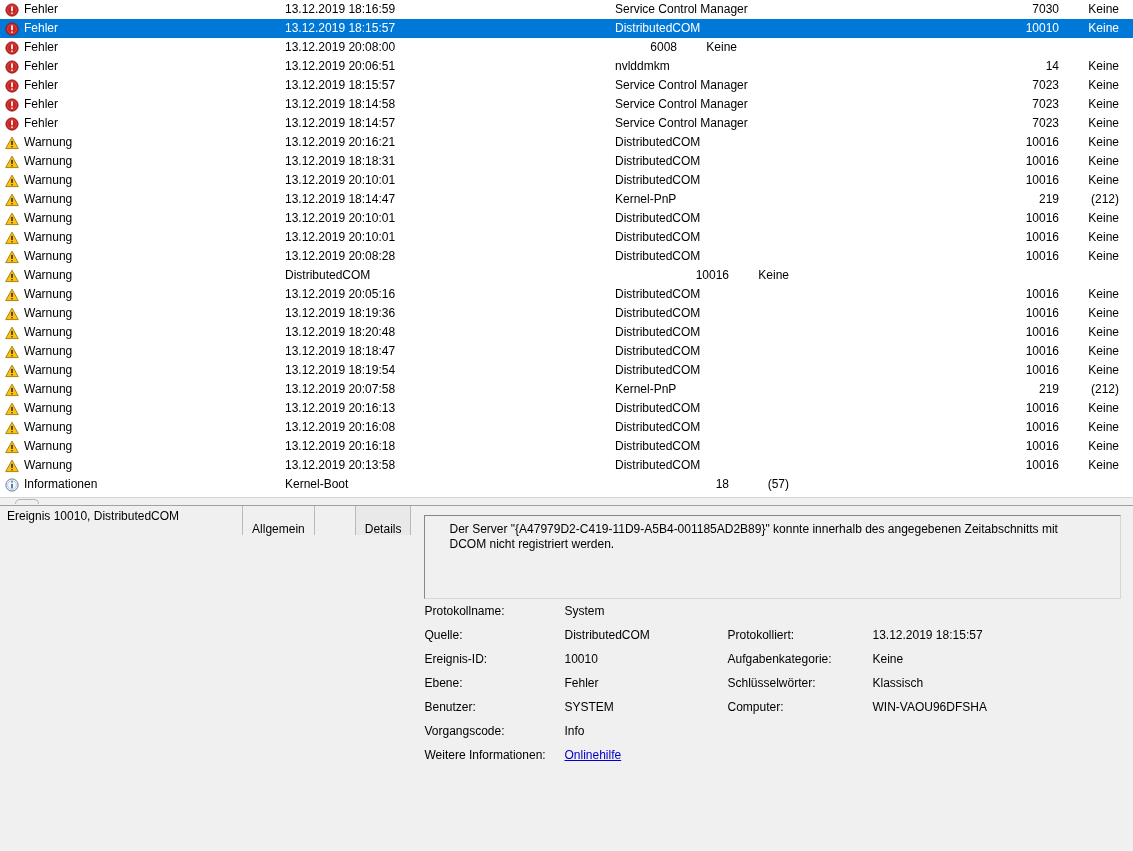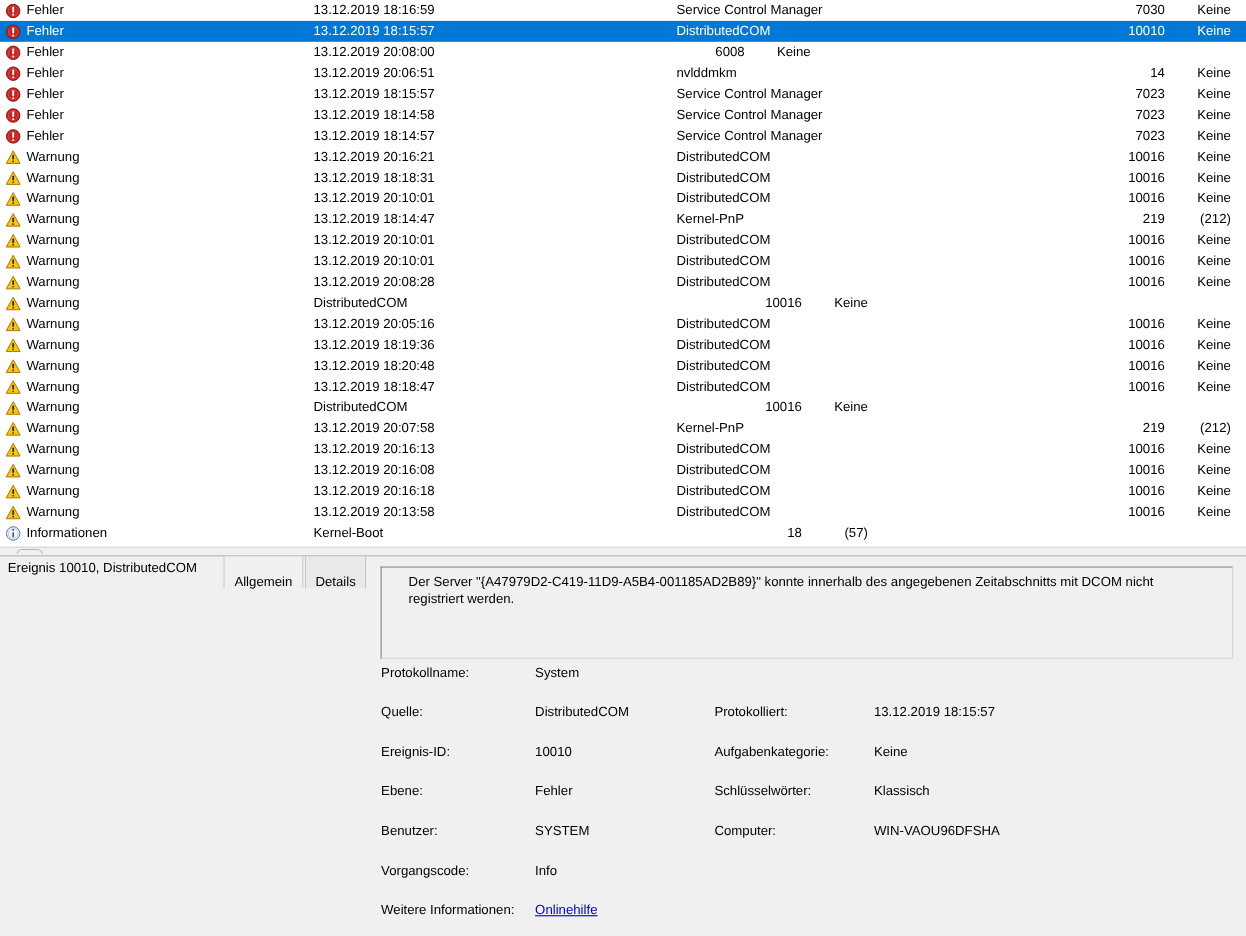--- a/index.html
+++ b/index.html
@@ -116,20 +116,21 @@
     padding: 16px 9px;
     font-size: 12px;
     border: 1px solid #b9b9b9;
     border-bottom: none;
     background: #e9e9e9;
     color: #000;
     margin-right: 1px;
     border-radius: 2px 2px 0 0;
     position: relative;
     z-index: 1;
+    margin-left: 39px;
   }
   .tab.active {
     background: #f0f0f0;
     border-color: #b9b9b9;
     z-index: 3;
   }
 
   .tab-body {
     flex: 1;
     margin: 0 12px 0 12px;
@@ -151,21 +152,21 @@
     font-size: 12px;
     line-height: 15px;
     color: #000;
     overflow: hidden;
   }
 
   
   .props {
     display: grid;
     grid-template-columns: 140px 163px 145px auto;
-    row-gap: 12px;
+    row-gap: 0px;
     font-size: 12px;
     color: #000;
   }
   .props .cell { height: 24px; line-height: 24px; overflow: hidden; white-space: nowrap; }
   .props .label { }
   .props .value { }
   .props a.link {
     color: #0000cd;
     text-decoration: underline;
     cursor: pointer;
@@ -490,20 +491,21 @@
         <div class="col-level">
           <span class="ico">
             <svg viewBox="0 0 16 16">
               <path d="M8 1.3 L15.2 14.4 L0.8 14.4 Z" fill="#ffc20e" stroke="#9c7700" stroke-width="1" stroke-linejoin="round"></path>
               <rect x="7.1" y="5.4" width="1.8" height="5" rx="0.8" fill="#2b2b2b"></rect>
               <rect x="7.1" y="11.3" width="1.8" height="1.8" rx="0.8" fill="#2b2b2b"></rect>
             </svg>
           </span>
           <span class="lvl-text">Warnung</span>
         </div>
+        <div class="col-date">13.12.2019 18:19:54</div>
         <div class="col-source">DistributedCOM</div>
         <div class="col-id">10016</div>
         <div class="col-cat">Keine</div>
       </div>
       <div class="evt-row">
         <div class="col-level">
           <span class="ico">
             <svg viewBox="0 0 16 16">
               <path d="M8 1.3 L15.2 14.4 L0.8 14.4 Z" fill="#ffc20e" stroke="#9c7700" stroke-width="1" stroke-linejoin="round"></path>
               <rect x="7.1" y="5.4" width="1.8" height="5" rx="0.8" fill="#2b2b2b"></rect>

